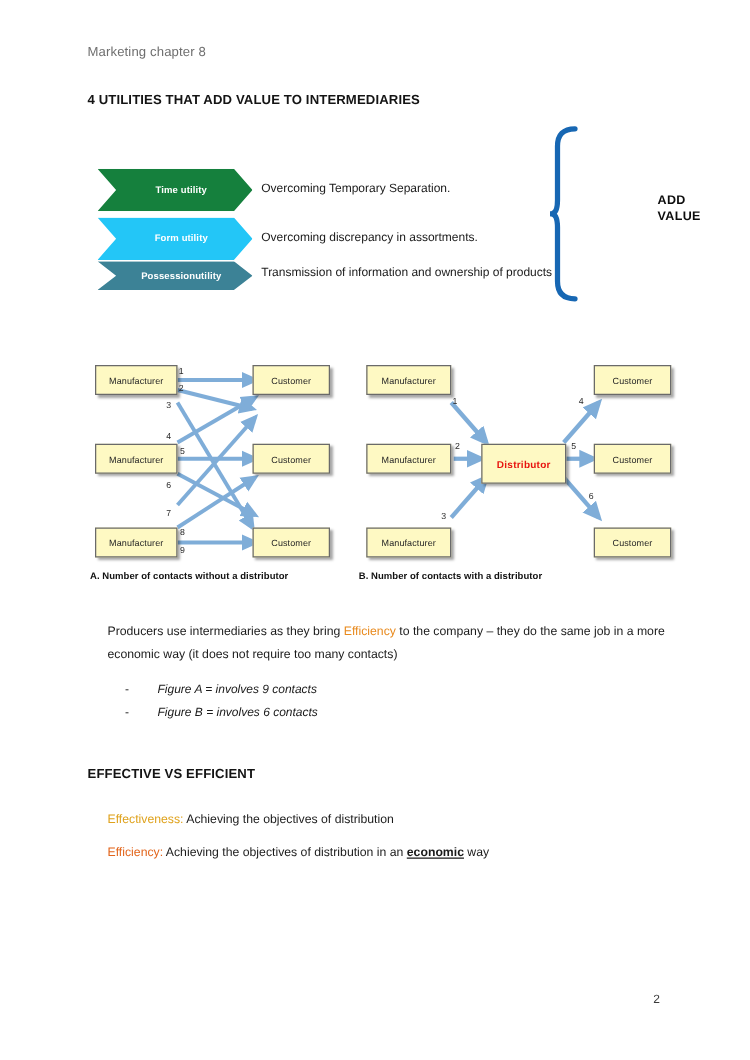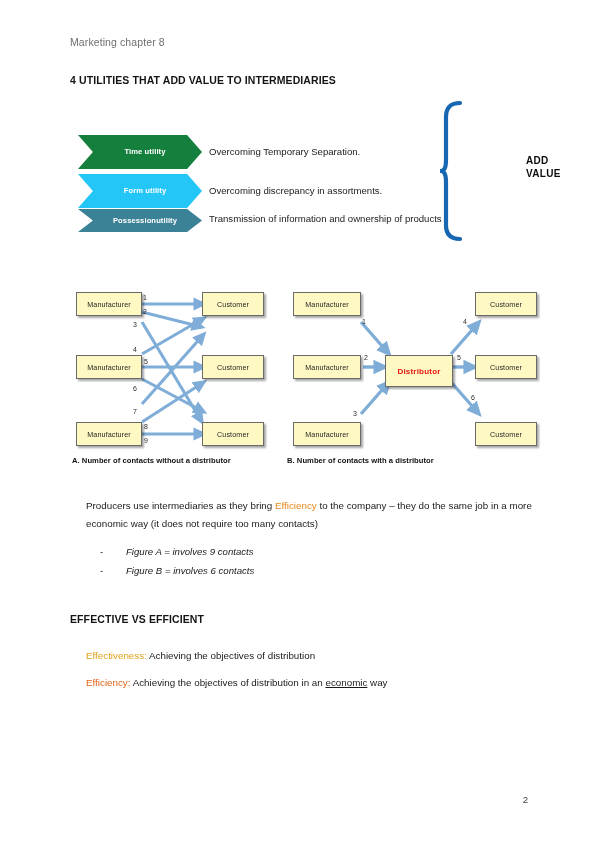--- a/index.html
+++ b/index.html
@@ -203,21 +203,21 @@
     font-size: 9.6px;
     line-height: 1.95;
     color: #1a1a1a;
   }
   .bullet-row { display: flex; }
   .bullet-dash { width: 26px; flex: none; }
   .bullet-text { font-style: italic; }
 
   #line-effectiveness { top: 647px; }
   #line-efficiency { top: 674px; }
-  .underline-word { text-decoration: underline; }
+  .underline-word { text-decoration: underline; font-weight: bold; }
 
   .page-number {
     position: absolute;
     right: 72px;
     top: 794px;
     font-size: 9.6px;
     color: #3a3a3a;
   }
 </style>
 </head>

